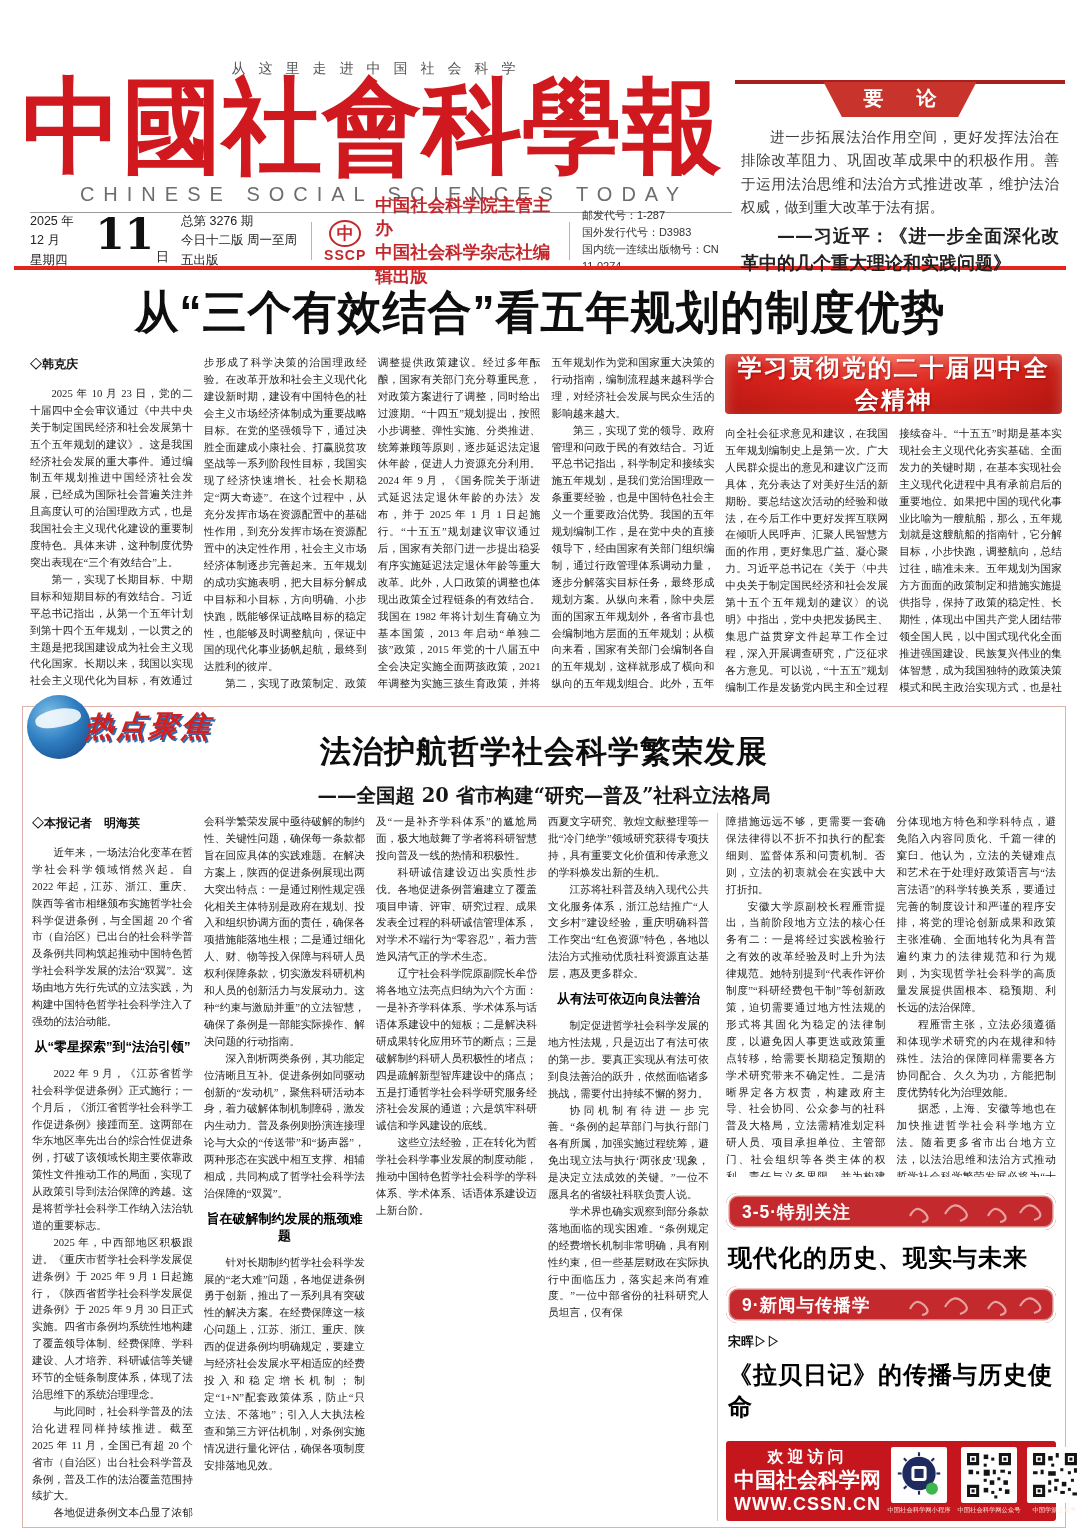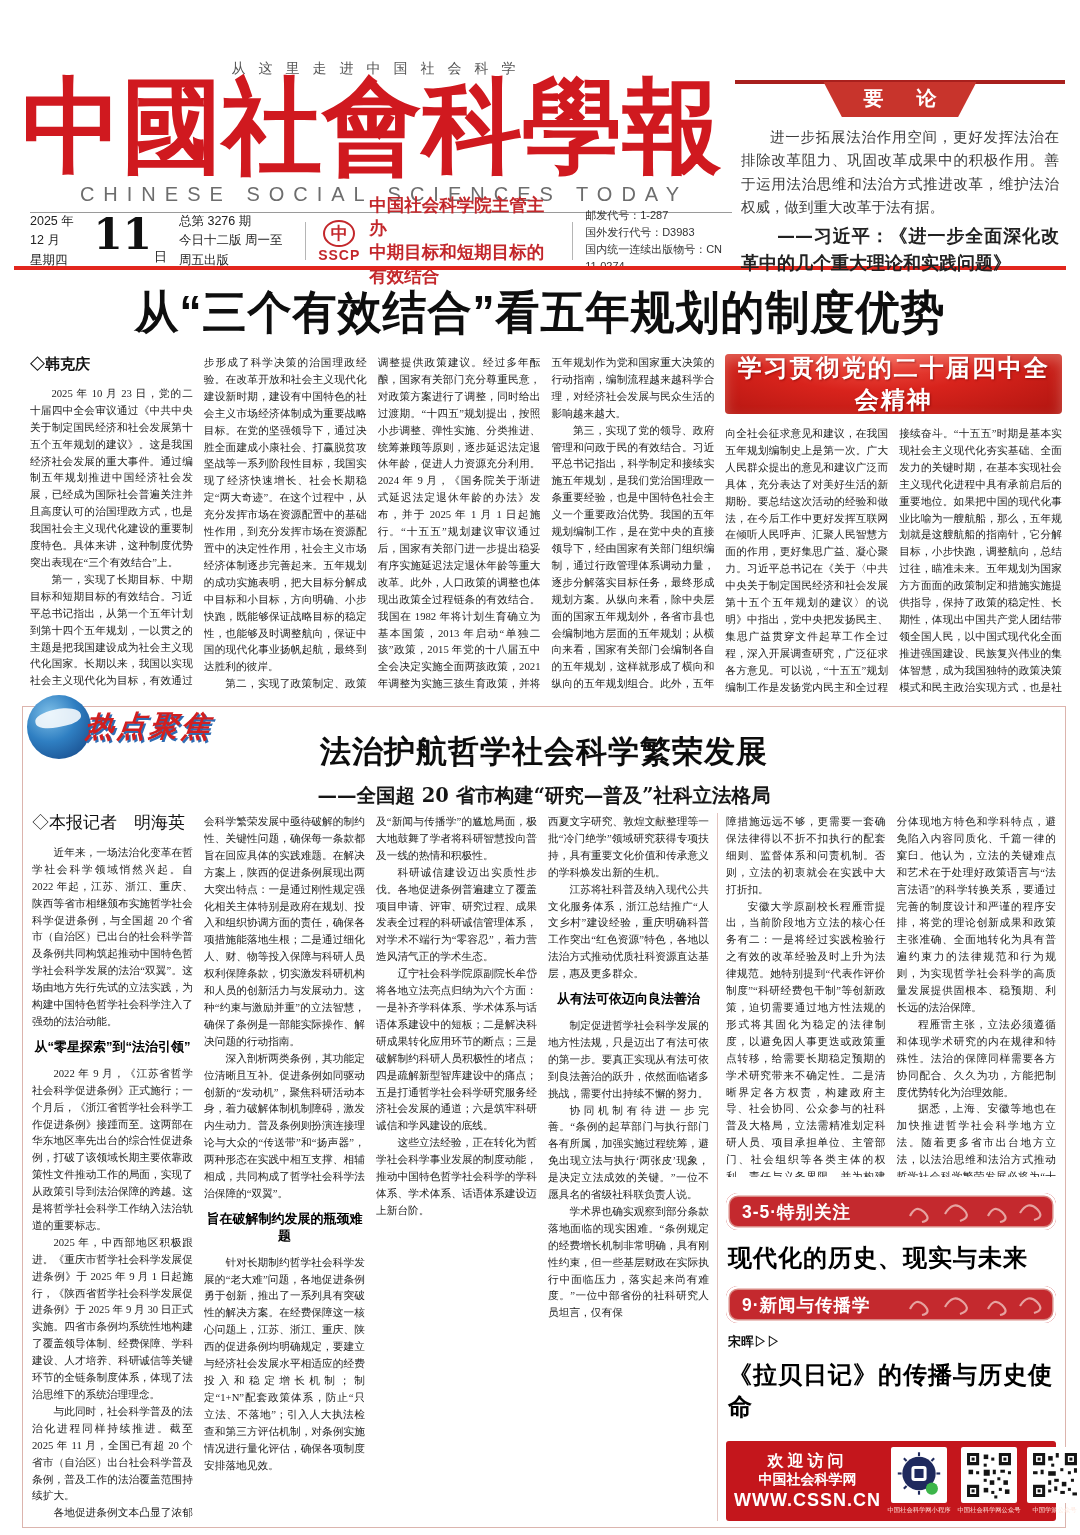--- a/index.html
+++ b/index.html
@@ -46,21 +46,21 @@
   
   .lead-headline { position:absolute; top:283px; left:20px; width:1040px; text-align:center;
     font-size:44px; font-weight:900; color:#0e0e0e; font-family:"Liberation Sans",sans-serif;
     transform:scaleY(1.04); letter-spacing:1px; white-space:nowrap; }
   .lead-cols { position:absolute; top:354px; left:30px; width:1032px; height:338px;
     display:flex; gap:11px; overflow:hidden; }
   .col { flex:1 1 0; overflow:hidden; }
   .bodytext { font-size:10.7px; line-height:16.9px; text-align:justify; color:#1d1d1d; }
   .bodytext p { text-indent:2em; }
   .bodytext p.flush { text-indent:0; }
-  .author-line { font-weight:bold; font-size:15px; margin:2px 0 12px 0; color:#111; }
+  .author-line { font-weight:bold; font-size:12px; margin:2px 0 12px 0; color:#111; }
   .lead-right { flex:2.068 1 0; display:flex; flex-direction:column; }
   .study-banner { height:60px; border-radius:4px; margin-bottom:11px;
     background:radial-gradient(ellipse at 45% 0%, #f4574b 0%, #d8231c 45%, #b01510 100%);
     display:flex; align-items:center; justify-content:center;
     color:#fff; font-weight:900; font-size:24px; letter-spacing:2px;
     font-family:"Liberation Sans",sans-serif; text-shadow:1px 1px 2px rgba(120,0,0,.6);
     box-shadow:inset 0 6px 14px rgba(255,220,200,.35);text-align:center; }
   .lead-right-cols { flex:1; display:flex; gap:11px; overflow:hidden; }
 
   
@@ -79,39 +79,39 @@
     color:#0d0d0d; font-family:"Liberation Sans",sans-serif; letter-spacing:1px; }
   .focus-subheadline { text-align:center; margin-top:9px; font-size:19.5px; font-weight:bold;
     color:#161616; font-family:"DejaVu Serif",serif; }
   .focus-body { position:absolute; top:106px; left:9px; right:9px; bottom:6px; display:flex; }
   .focus-left { flex:1; display:flex; gap:11px; overflow:hidden; }
   .fdivider { width:1px; background:#e3c3be; margin:0 8px; }
   .focus-right { width:330px; flex:none; display:flex; flex-direction:column; }
   .focus-right-cols { display:flex; gap:11px; height:396px; overflow:hidden; }
   .col-subhead { font-weight:bold; text-align:center; font-size:13px; margin:9px 0;
     font-family:"Liberation Sans",sans-serif; color:#000; }
-  .reporter-line { font-weight:normal; font-size:17px; margin:2px 0 12px 0; color:#111; }
+  .reporter-line { font-weight:bold; font-size:12px; margin:2px 0 12px 0; color:#111; }
 
   
   .features { margin-top:16px; display:flex; flex-direction:column; }
   .feat-bar { position:relative; height:37px; background:#c4292e; border-radius:12px;
     box-shadow:inset 0 0 0 2.5px #fff, inset 0 0 0 4px #d98a85; display:flex; align-items:center;
     overflow:hidden; margin-bottom:8px; }
   .feat-bar-label { color:#fff; font-weight:bold; font-size:17.5px; padding-left:16px;
     font-family:"Liberation Sans",sans-serif; letter-spacing:1px; position:relative; z-index:2; }
   .feat-orn { position:absolute; right:6px; top:3px; height:31px; z-index:1; opacity:.9; }
   .feat-title { font-size:24px; font-weight:900; color:#000; letter-spacing:1px;
     font-family:"Liberation Sans",sans-serif; margin:4px 2px 12px 2px; }
   .feat-byline { font-size:13px; font-weight:bold; color:#111; margin:2px 2px 4px 2px;
     font-family:"Liberation Sans",sans-serif; }
   .cssn-banner { margin-top:6px; height:80px; background:#c4161c; border-radius:3px;
     display:flex; align-items:center; padding:0 8px; }
   .cssn-text { color:#fff; text-align:center; flex:1; line-height:1.25; }
   .cssn-l1 { font-size:16px; font-weight:bold; letter-spacing:4px; }
-  .cssn-l2 { font-size:14px; font-weight:900; font-family:"Liberation Sans",sans-serif; }
+  .cssn-l2 { font-size:21px; font-weight:900; font-family:"Liberation Sans",sans-serif; }
   .cssn-l3 { font-size:18px; font-weight:bold; font-family:"Liberation Sans",sans-serif; letter-spacing:1px; }
   .qr-tile { width:64px; margin-left:6px; display:flex; flex-direction:column; align-items:center; }
   .qr-img { width:56px; height:56px; background:#fff; border-radius:2px; padding:3px; }
   .qr-cap { font-size:7px; color:#ffe9e0; margin-top:2px; white-space:nowrap; transform:scale(.9); }
 </style>
 </head>
 <body>
 
 <div class="page">
 
@@ -134,21 +134,21 @@
       </div>
     </div>
     <div class="vsep"></div>
     <div class="logo-group">
       <div class="sscp-logo">
         <div class="sscp-circle">中</div>
         <div class="sscp-text">SSCP</div>
       </div>
       <div class="sponsor">
         <div>中国社会科学院主管主办</div>
-        <div>中期目标和短期目标的有效结合</div>
+        <div>中国社会科学杂志社编辑出版</div>
       </div>
     </div>
     <div class="vsep"></div>
     <div class="codes">
       <div>邮发代号：1-287</div>
       <div>国外发行代号：D3983</div>
       <div>国内统一连续出版物号：CN 11-0274</div>
     </div>
   </div>
   <div class="red-rule"></div>
@@ -235,21 +235,21 @@
               <p class="flush">会科学繁荣发展中亟待破解的制约性、关键性问题，确保每一条款都旨在回应具体的实践难题。在解决方案上，陕西的促进条例展现出两大突出特点：一是通过刚性规定强化相关主体特别是政府在规划、投入和组织协调方面的责任，确保各项措施能落地生根；二是通过细化人、财、物等投入保障与科研人员权利保障条款，切实激发科研机构和人员的创新活力与发展动力。这种“约束与激励并重”的立法智慧，确保了条例是一部能实际操作、解决问题的行动指南。</p>
               <p>深入剖析两类条例，其功能定位清晰且互补。促进条例如同驱动创新的“发动机”，聚焦科研活动本身，着力破解体制机制障碍，激发内生动力。普及条例则扮演连接理论与大众的“传送带”和“扬声器”，两种形态在实践中相互支撑、相辅相成，共同构成了哲学社会科学法治保障的“双翼”。</p>
             </div>
           <div class="col-subhead">旨在破解制约发展的瓶颈难题</div>
           <div>
               <p>针对长期制约哲学社会科学发展的“老大难”问题，各地促进条例勇于创新，推出了一系列具有突破性的解决方案。在经费保障这一核心问题上，江苏、浙江、重庆、陕西的促进条例均明确规定，要建立与经济社会发展水平相适应的经费投入和稳定增长机制；制定“1+N”配套政策体系，防止“只立法、不落地”；引入人大执法检查和第三方评估机制，对条例实施情况进行量化评估，确保各项制度安排落地见效。</p>
             </div>
         </div>
         <div class="col bodytext">
           <div>
-              <p class="flush">及“新闻与传播学”的尴尬局面，极大地鼓舞了学者将科研智慧投向普及一线的热情和积极性。</p>
+              <p class="flush">及“一是补齐学科体系”的尴尬局面，极大地鼓舞了学者将科研智慧投向普及一线的热情和积极性。</p>
               <p>科研诚信建设迈出实质性步伐。各地促进条例普遍建立了覆盖项目申请、评审、研究过程、成果发表全过程的科研诚信管理体系，对学术不端行为“零容忍”，着力营造风清气正的学术生态。</p>
               <p>辽宁社会科学院原副院长牟岱将各地立法亮点归纳为六个方面：一是补齐学科体系、学术体系与话语体系建设中的短板；二是解决科研成果转化应用环节的断点；三是破解制约科研人员积极性的堵点；四是疏解新型智库建设中的痛点；五是打通哲学社会科学研究服务经济社会发展的通道；六是筑牢科研诚信和学风建设的底线。</p>
               <p>这些立法经验，正在转化为哲学社会科学事业发展的制度动能，推动中国特色哲学社会科学的学科体系、学术体系、话语体系建设迈上新台阶。</p>
             </div>
         </div>
         <div class="col bodytext">
           <div>
               <p class="flush">西夏文字研究、敦煌文献整理等一批“冷门绝学”领域研究获得专项扶持，具有重要文化价值和传承意义的学科焕发出新的生机。</p>
               <p>江苏将社科普及纳入现代公共文化服务体系，浙江总结推广“人文乡村”建设经验，重庆明确科普工作突出“红色资源”特色，各地以法治方式推动优质社科资源直达基层，惠及更多群众。</p>
             </div>

